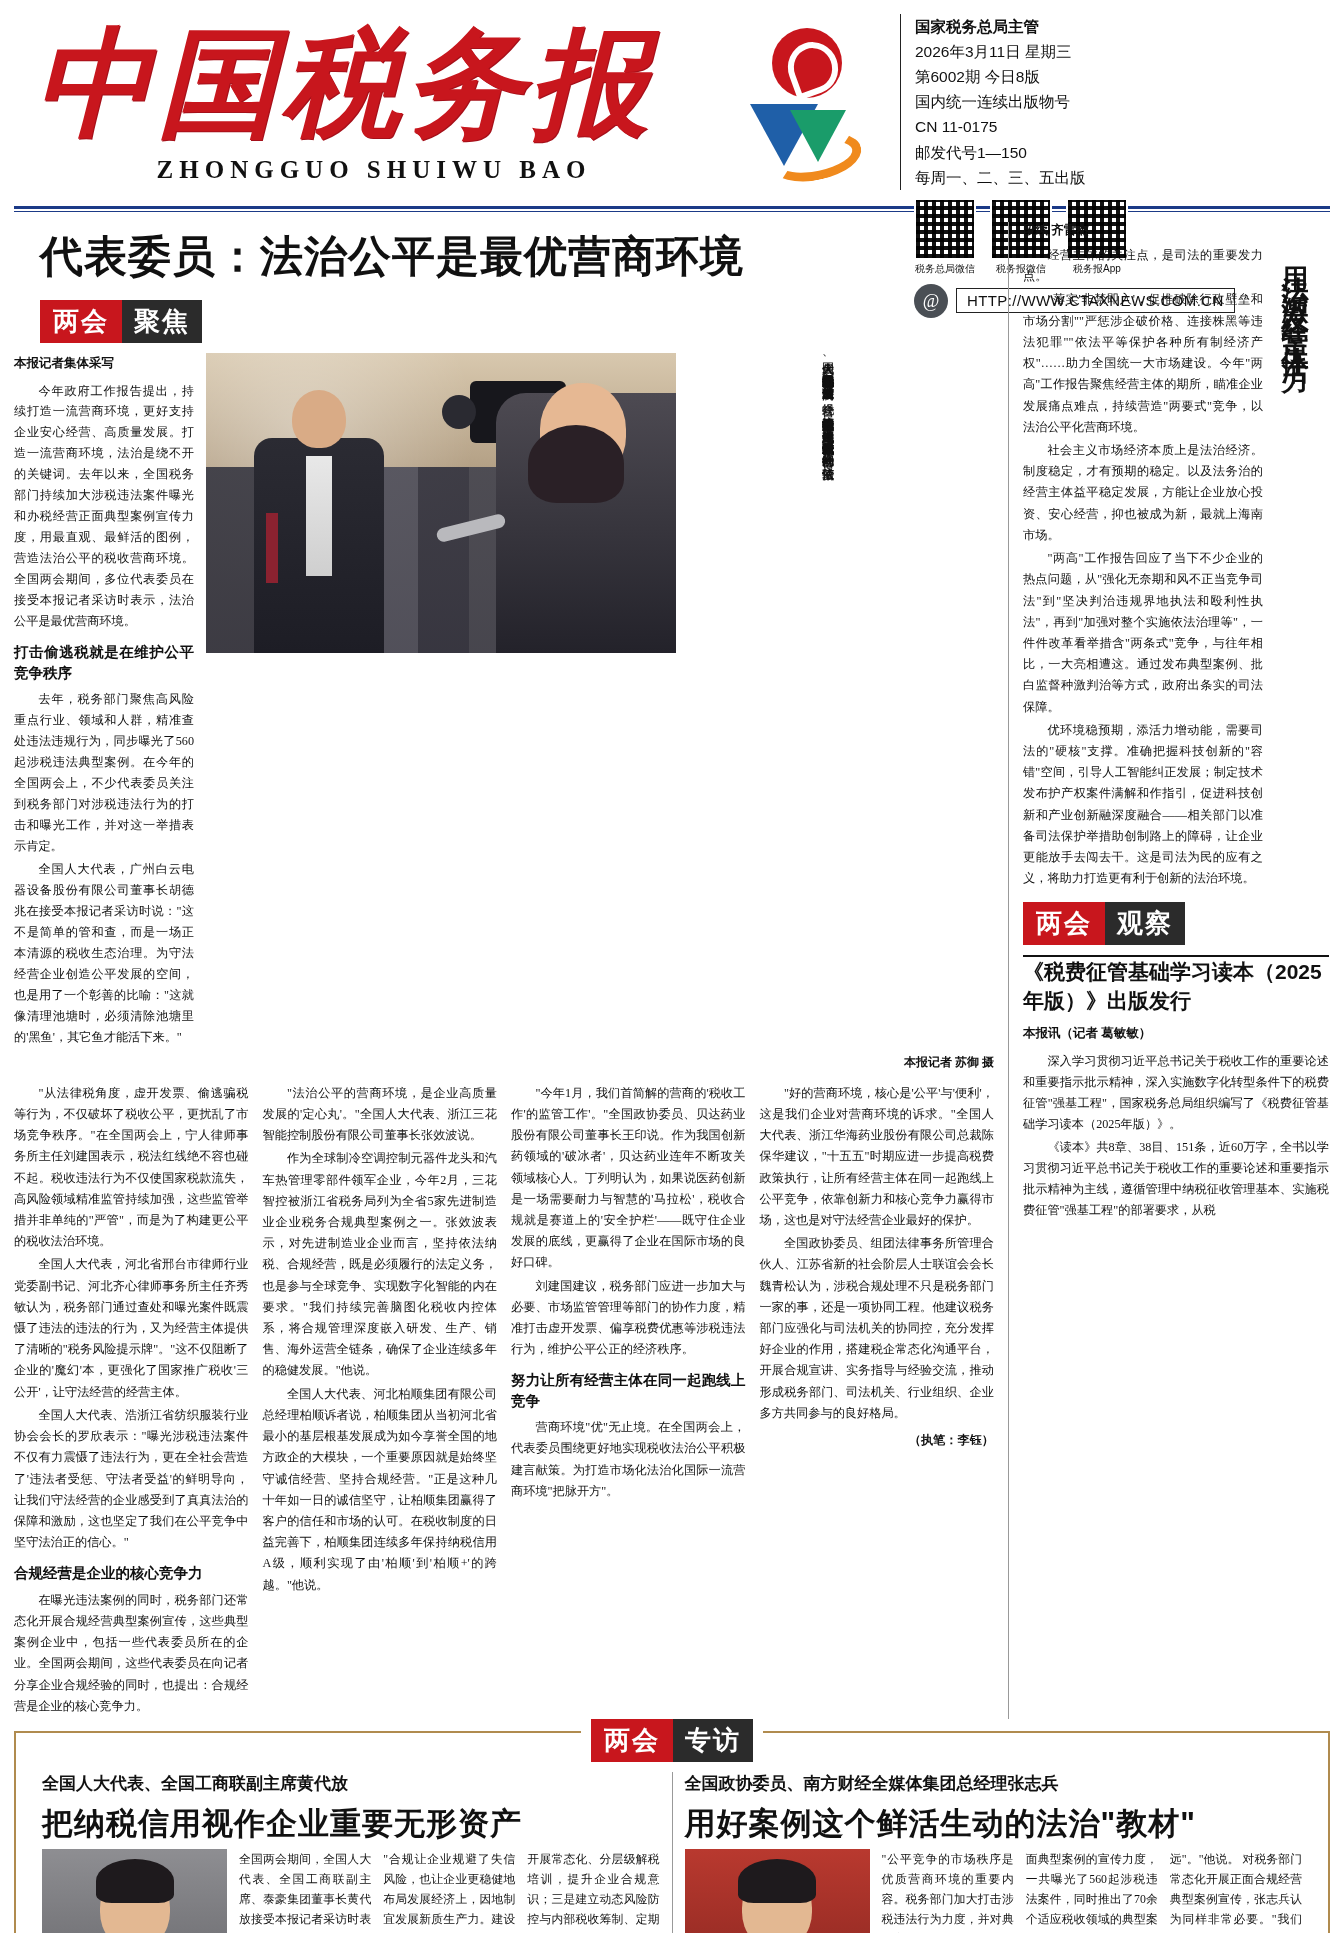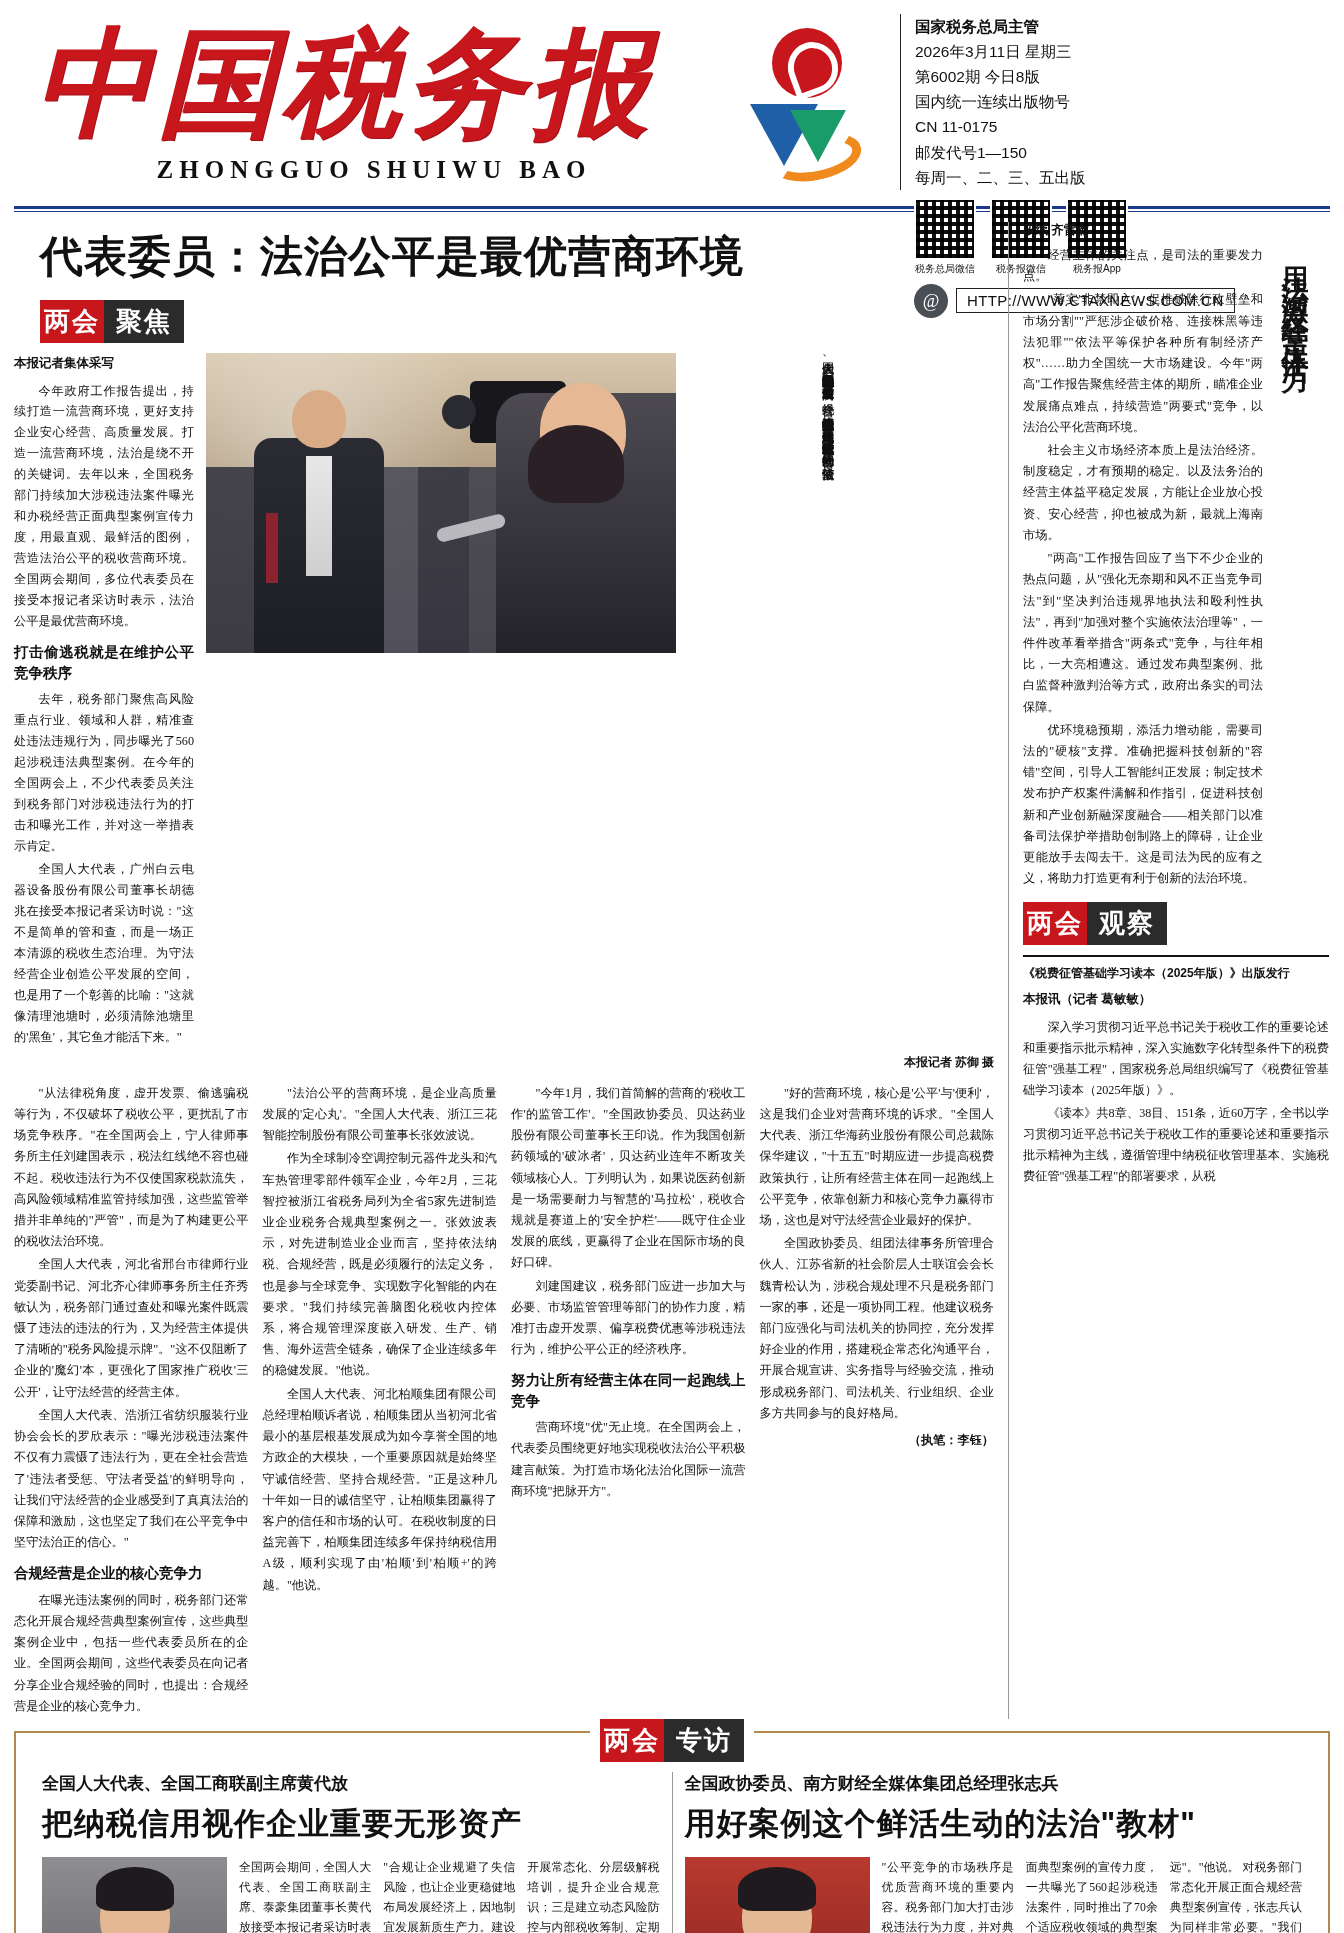--- a/index.html
+++ b/index.html
@@ -62,21 +62,21 @@
   .col-left { width: 995px; padding-right: 14px; border-right: 1px solid #999; }
   .col-right { width: 320px; padding-left: 14px; }
 
   .headline {
     font-family: "Liberation Sans", sans-serif;
     font-size: 43px; font-weight: 700; letter-spacing: 1px;
     margin: 6px 0 14px 26px; color: #111;
   }
   .badge-row { display: flex; align-items: center; gap: 0; margin: 0 0 10px 26px; }
   .badge-red { background: #c8161d; color: #fff; font-size: 26px; font-weight: 700;
-     padding: 4px 4px; font-family: "Liberation Sans", sans-serif; letter-spacing: 2px; text-align: right; }
+     padding: 4px 13px; font-family: "Liberation Sans", sans-serif; letter-spacing: 2px; text-align: right; }
   .badge-dark { background: #2b2b2b; color: #fff; font-size: 26px; font-weight: 700;
      padding: 4px 12px; font-family: "Liberation Sans", sans-serif; letter-spacing: 2px; }
 
   .lead-wrap { display: flex; gap: 12px; }
   .lead-col { width: 180px; font-size: 12.2px; line-height: 1.72; text-align: justify; }
   .byline { font-weight: 700; font-size: 12.5px; margin-bottom: 6px; }
   .subhead { font-weight: 700; font-size: 14.5px; margin: 10px 0 6px; font-family: "Liberation Sans", sans-serif; line-height: 1.4; }
   .photo-area { width: 470px; }
   .photo {
     width: 470px; height: 300px; position: relative; overflow: hidden;
@@ -118,34 +118,34 @@
   
   .rc-byline { font-size: 12.5px; font-weight: 700; margin-bottom: 6px; }
   .rc-flex { display: flex; gap: 10px; }
   .rc-text { width: 240px; font-size: 12.2px; line-height: 1.74; text-align: justify; }
   .rc-text p { margin: 0 0 2px; text-indent: 2em; }
   .rc-vtitle {
     writing-mode: vertical-rl; font-family: "Liberation Sans", sans-serif;
     font-size: 27px; font-weight: 700; letter-spacing: 10px; height: 560px; margin-left: 4px;
   }
   .rc-badge { display: flex; margin: 10px 0 8px; }
-  .book-title { font-family: "Liberation Sans", sans-serif; font-weight: 700; font-size: 12px; line-height: 1.4; margin: 10px 0 8px; border-top: 2px solid #111; padding-top: 8px; }
+  .book-title { font-family: "Liberation Sans", sans-serif; font-weight: 700; font-size: 21px; line-height: 1.4; margin: 10px 0 8px; border-top: 2px solid #111; }
   .rc-cols { display: flex; gap: 10px; }
   .rc-col { flex: 1; font-size: 12.2px; line-height: 1.72; text-align: justify; }
   .rc-col p { margin: 0 0 2px; text-indent: 2em; }
 
   
   .bottom { border: 2px solid #b08b4f; margin-top: 12px; padding: 10px 14px 14px; position: relative; }
   .bot-badge { display: flex; justify-content: center; margin-top: -24px; margin-bottom: 10px; }
   .bot-badge-inner { display: flex; background: #fff; padding: 0 10px; }
   .bot-grid { display: flex; gap: 0; }
   .bot-half { flex: 1; padding: 0 12px; }
   .bot-half.left { border-right: 1px solid #999; }
   .kicker { font-family: "Liberation Sans", sans-serif; font-size: 17px; font-weight: 700; margin-bottom: 8px; }
-  .bot-head { font-family: "Liberation Sans", sans-serif; font-size: 31px; font-weight: 700; letter-spacing: 1px; margin-bottom: 12px; }
+  .bot-head { font-family: "Liberation Sans", sans-serif; font-size: 31px; font-weight: 700; letter-spacing: 1px; margin-bottom: 4px; }
   .bot-body { display: flex; gap: 12px; }
   .portrait-wrap { width: 185px; }
   .portrait { width: 185px; height: 180px; position: relative; overflow: hidden; background: linear-gradient(#9a9a9a,#6b6b6b); }
   .pt-bg1 { position: absolute; inset: 0; background: linear-gradient(180deg,#8e8e92,#5d5d61); }
   .pt-bg2 { position: absolute; inset: 0; background: linear-gradient(180deg,#b9392f,#7d221c); }
   .pt-head { position: absolute; left: 50%; top: 18px; transform: translateX(-50%); width: 70px; height: 82px; background: #e3b892; border-radius: 50% 50% 45% 45%; }
   .pt-hair { position: absolute; left: 50%; top: 10px; transform: translateX(-50%); width: 78px; height: 44px; background: #1e1a1d; border-radius: 50% 50% 20% 20%; }
   .bot-cols { flex: 1; display: flex; gap: 12px; }
   .bcol { flex: 1; font-size: 11.8px; line-height: 1.7; text-align: justify; }
 </style>

